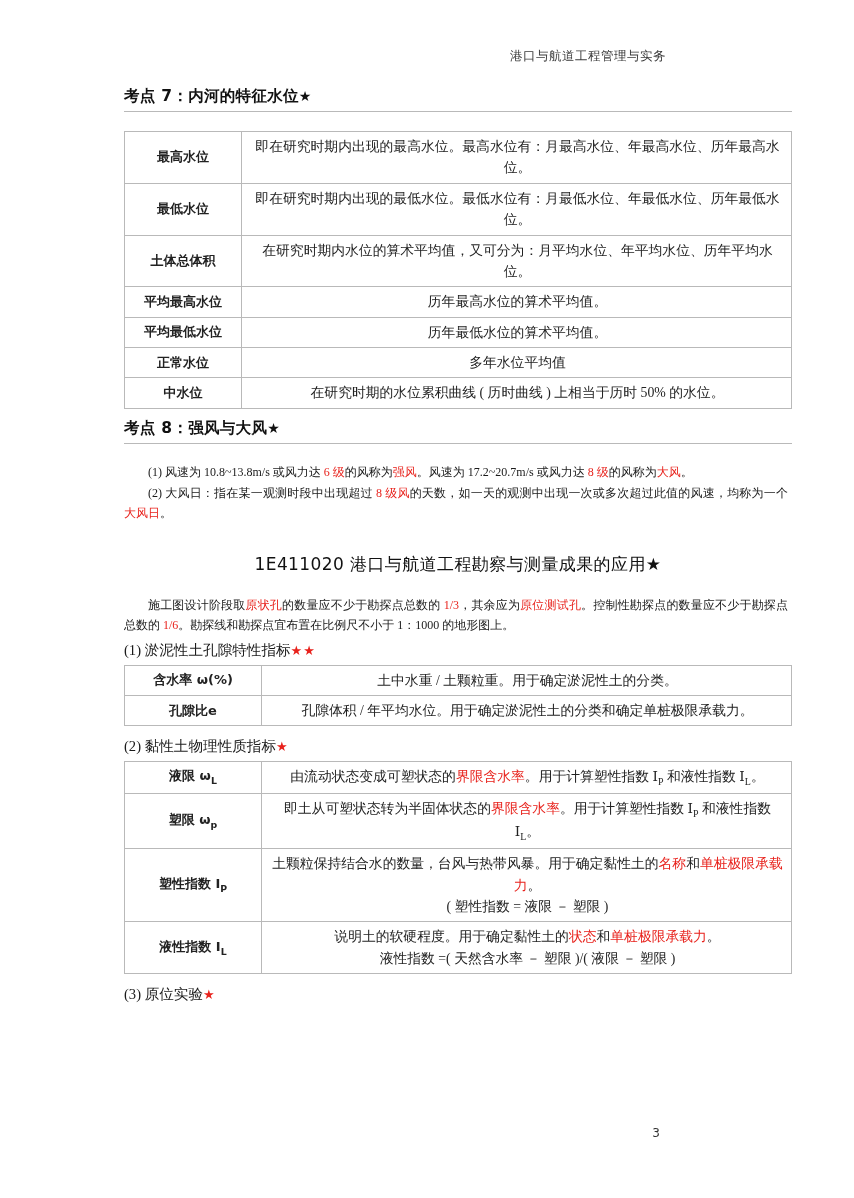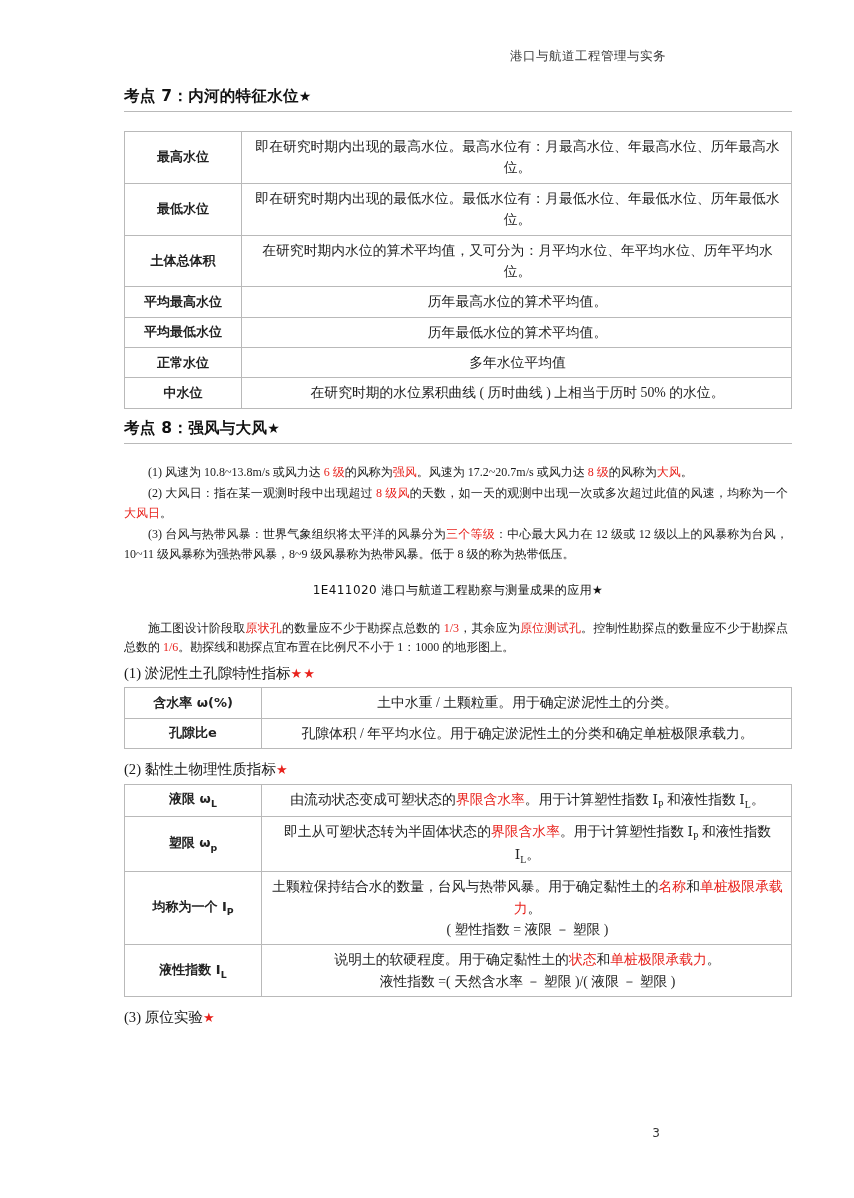--- a/index.html
+++ b/index.html
@@ -54,24 +54,24 @@
     border-bottom: 1.1px solid #b9b9b9;
     margin-bottom: 19px;
     letter-spacing: .3px;
   }
   .kaodian .star { color: #111; font-size: 14px; }
 
   
   .chapter-title {
     text-align: center;
     font-family: "DejaVu Sans", "Liberation Sans", sans-serif;
-    font-size: 12px;
+    font-size: 17px;
     font-weight: 500;
     color: #111;
-    margin: 18px 0 20px 0;
+    margin: 30px 0 20px 0;
     letter-spacing: .4px;
   }
 
   
   p.body {
     margin: 0 4px 2px 0;
     font-size: 12px;
     line-height: 1.62;
     text-align: justify;
     text-justify: inter-ideograph;
@@ -180,21 +180,20 @@
     </table>
 
     <div class="kaodian">
       <span>考点 8：强风与大风</span><span class="star">★</span>
     </div>
 
     <p class="body indent"><span>(1) 风速为 10.8~13.8m/s 或风力达 </span><span class="red">6 级</span><span>的风称为</span><span class="red">强风</span><span>。风速为 17.2~20.7m/s 或风力达 </span><span class="red">8 级</span><span>的风称为</span><span class="red">大风</span><span>。</span></p>
 
     <p class="body indent"><span>(2) 大风日：指在某一观测时段中出现超过 </span><span class="red">8 级风</span><span>的天数，如一天的观测中出现一次或多次超过此值的风速，均称为一个</span><span class="red">大风日</span><span>。</span></p>
 
-    <p class="body indent"><span>(3) 台风与热带风暴：世界气象组织将太平洋的风暴分为</span><span class="red">三个等级</span><span>：中心最大风力在 12 级或 12 级以上的风暴称为台风，10~11 级风暴称为强热带风暴，8~9 级风暴称为热带风暴。低于 8 级的称为热带低压。</span></p>
 
     <div class="chapter-title"><span>1E411020</span>&nbsp;<span>港口与航道工程勘察与测量成果的应用</span><span>★</span></div>
 
     <p class="body indent"><span>施工图设计阶段取</span><span class="red">原状孔</span><span>的数量应不少于勘探点总数的 </span><span class="red">1/3</span><span>，其余应为</span><span class="red">原位测试孔</span><span>。控制性勘探点的数量应不少于勘探点总数的 </span><span class="red">1/6</span><span>。勘探线和勘探点宜布置在比例尺不小于 1：1000 的地形图上。</span></p>
 
     <div class="list-label"><span>(1) 淤泥性土孔隙特性指标</span><span class="redstar">★★</span></div>
 
     <table class="doc t-silt">
       <tbody>
         <tr>
@@ -218,21 +217,21 @@
             <span>由流动状态变成可塑状态的</span><span class="red">界限含水率</span><span>。用于计算塑性指数 Ⅰ</span><span class="sub">P</span><span> 和液性指数 Ⅰ</span><span class="sub">L</span><span>。</span>
           </td>
         </tr>
         <tr>
           <td class="key"><span>塑限 ω</span><span class="sub">p</span></td>
           <td class="val">
             <span>即土从可塑状态转为半固体状态的</span><span class="red">界限含水率</span><span>。用于计算塑性指数 Ⅰ</span><span class="sub">P</span><span> 和液性指数 Ⅰ</span><span class="sub">L</span><span>。</span>
           </td>
         </tr>
         <tr>
-          <td class="key"><span>均称为一个 Ⅰ</span><span class="sub">P</span></td>
+          <td class="key"><span>塑性指数 Ⅰ</span><span class="sub">P</span></td>
           <td class="val">
             <div><span>土颗粒保持结合水的数量，台风与热带风暴。用于确定黏性土的</span><span class="red">名称</span><span>和</span><span class="red">单桩极限承载力</span><span>。</span></div>
             <div>( 塑性指数 = 液限 － 塑限 )</div>
           </td>
         </tr>
         <tr>
           <td class="key"><span>液性指数 Ⅰ</span><span class="sub">L</span></td>
           <td class="val">
             <div><span>说明土的软硬程度。用于确定黏性土的</span><span class="red">状态</span><span>和</span><span class="red">单桩极限承载力</span><span>。</span></div>
             <div>液性指数 =( 天然含水率 － 塑限 )/( 液限 － 塑限 )</div>

